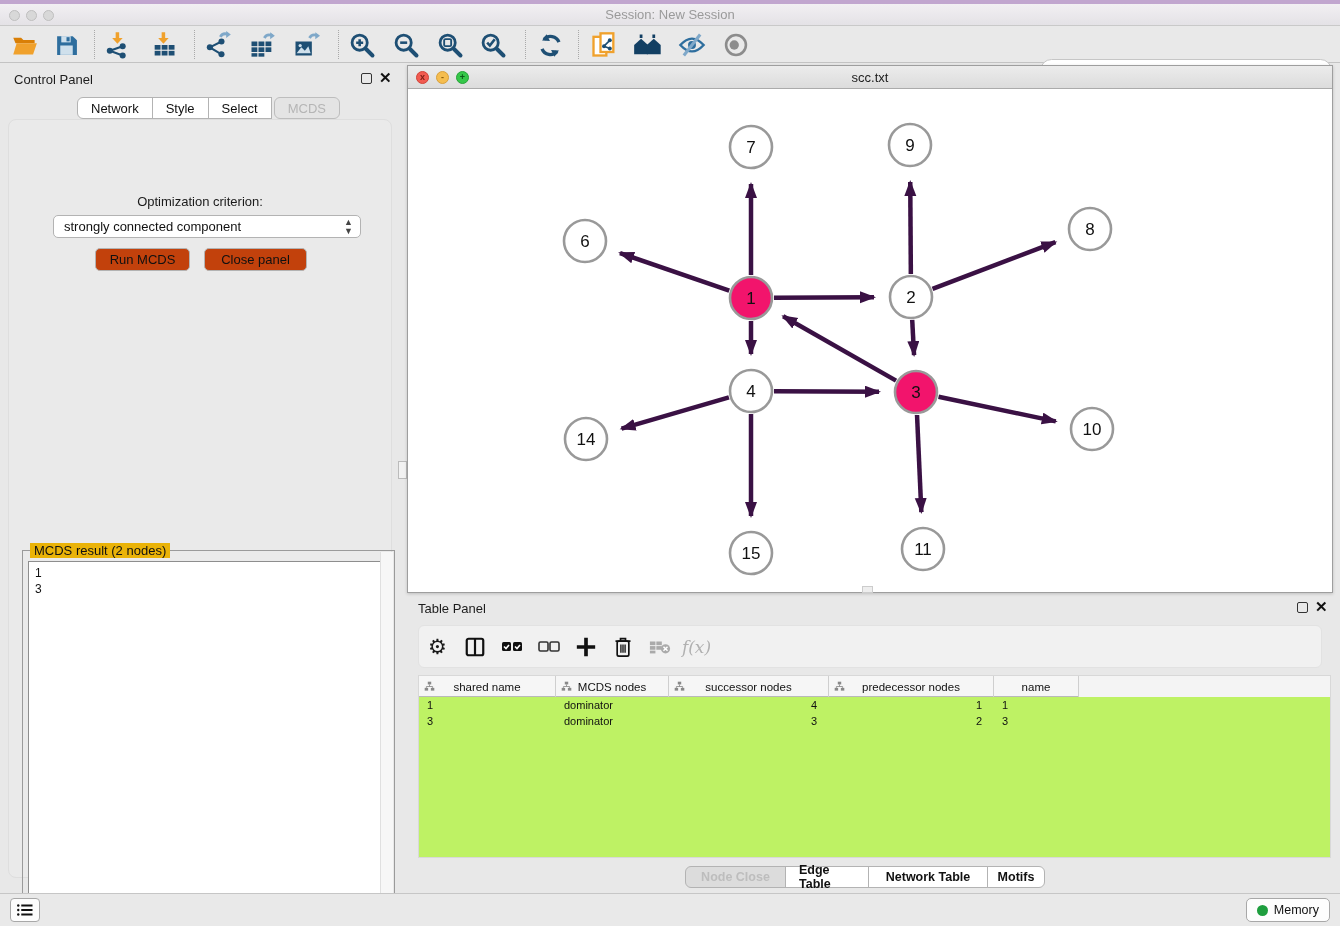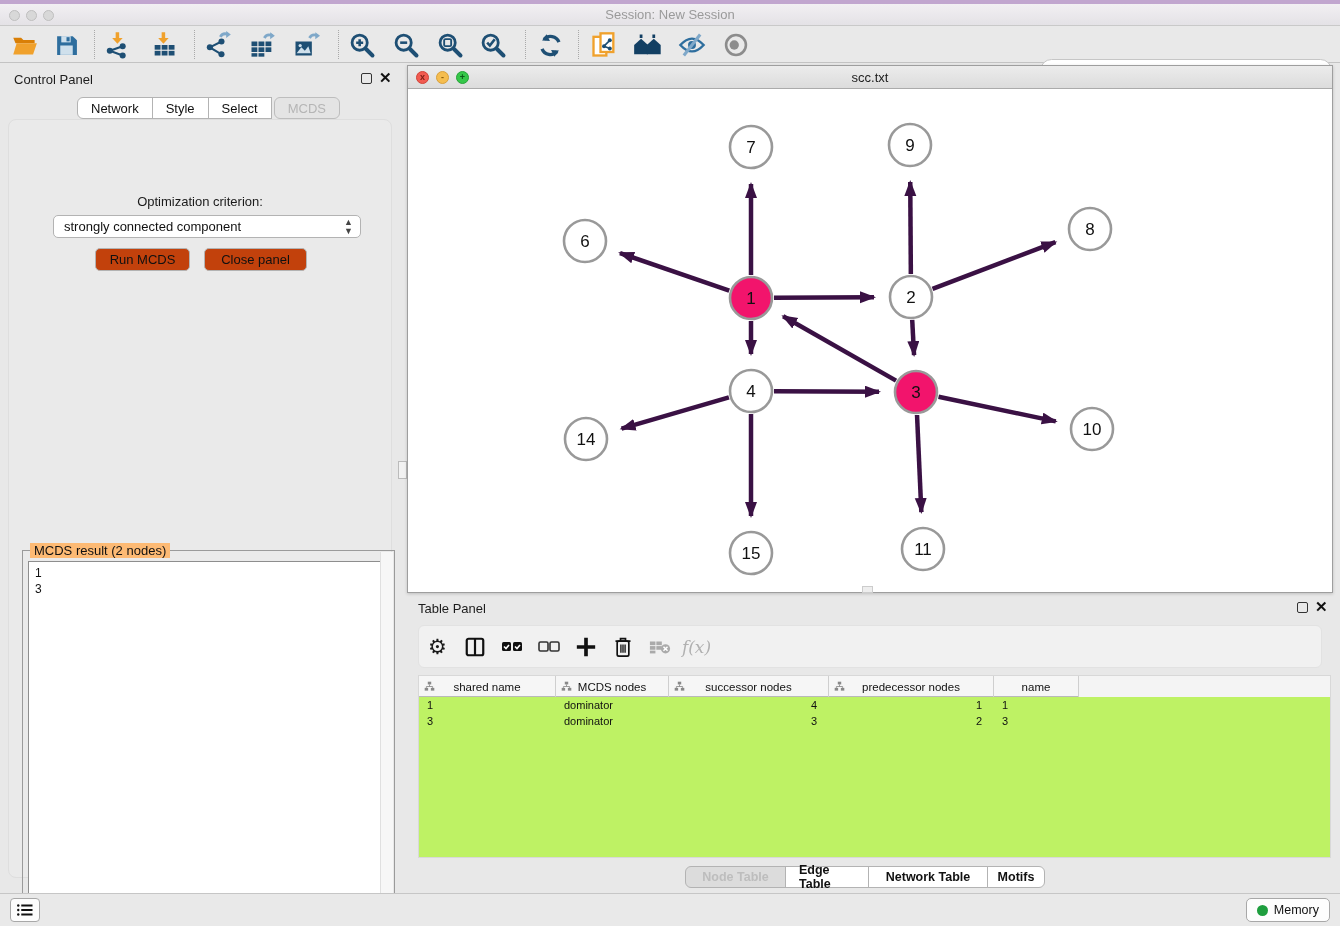--- a/index.html
+++ b/index.html
@@ -40,21 +40,21 @@
   .cp-body { position:absolute; left:8px; top:56px; width:384px; height:759px;
     background:#eaeaea; border:1px solid #dedede; border-radius:8px; }
   .opt-label { position:absolute; left:0; width:100%; top:74px; text-align:center; font-size:13px; color:#1a1a1a; }
   .dropdown { position:absolute; left:44px; top:95px; width:308px; height:23px; background:#fff;
     border:1px solid #b3b3b3; border-radius:5px; font-size:13px; color:#111;
     display:flex; align-items:center; padding-left:10px; }
   .dropdown .chevrons { position:absolute; right:7px; top:2px; font-size:9px; color:#444; line-height:9px; text-align:center; }
   .cp-btn { position:absolute; top:128px; height:23px; background:#c2410c; border:1px solid #b3b3b3;
     border-radius:5px; font-size:13px; color:#111; display:flex; align-items:center; justify-content:center; }
   .groupbox { position:absolute; left:13px; top:430px; width:373px; height:384px; border:1px solid #9a9a9a; }
-  .groupbox-label { position:absolute; left:7px; top:-8px; background:#fdba74; padding:0 4px; font-size:13px; color:#111; }
+  .groupbox-label { position:absolute; left:7px; top:-8px; background:#eab308; padding:0 4px; font-size:13px; color:#111; }
   .result-area { position:absolute; left:5px; top:10px; width:361px; height:367px; background:#fff;
     border:1px solid #8e8e8e; font-size:12px; color:#111; padding:3px 6px; white-space:pre-line; line-height:16px; }
   .result-scroll { position:absolute; right:1px; top:1px; width:13px; height:365px; background:#f7f7f7; border-left:1px solid #e0e0e0; }
   
   .vsplit-grip { position:absolute; left:398px; top:461px; width:9px; height:18px;
     background:#f2f2f2; border:1px solid #bbb; }
   .hsplit-grip { position:absolute; left:862px; top:586px; width:11px; height:7px;
     background:#eee; border:1px solid #ccc; }
   
   #network-window { position:absolute; left:407px; top:65px; width:926px; height:528px;
@@ -498,21 +498,21 @@
       <div class="tr">
         <div class="td l" style="width:137px">3</div>
         <div class="td l" style="width:113px">dominator</div>
         <div class="td r" style="width:160px">3</div>
         <div class="td r" style="width:165px">2</div>
         <div class="td l" style="width:85px">3</div>
       </div>
     </div>
 
     <div class="tp-tabs">
-      <div class="seg-tab sel" style="width:101px">Node Table</div>
+      <div class="seg-tab sel" style="width:101px">Node Close</div>
       <div class="seg-tab" style="width:84px">Edge Table</div>
       <div class="seg-tab" style="width:120px">Network Table</div>
       <div class="seg-tab last" style="width:58px">Motifs</div>
     </div>
   </div>
 
   <div id="statusbar">
     <div id="list-button">
       <svg width="18" height="16" viewBox="0 0 24 20">
         <circle cx="3" cy="4" r="1.6" fill="#111"></circle>

